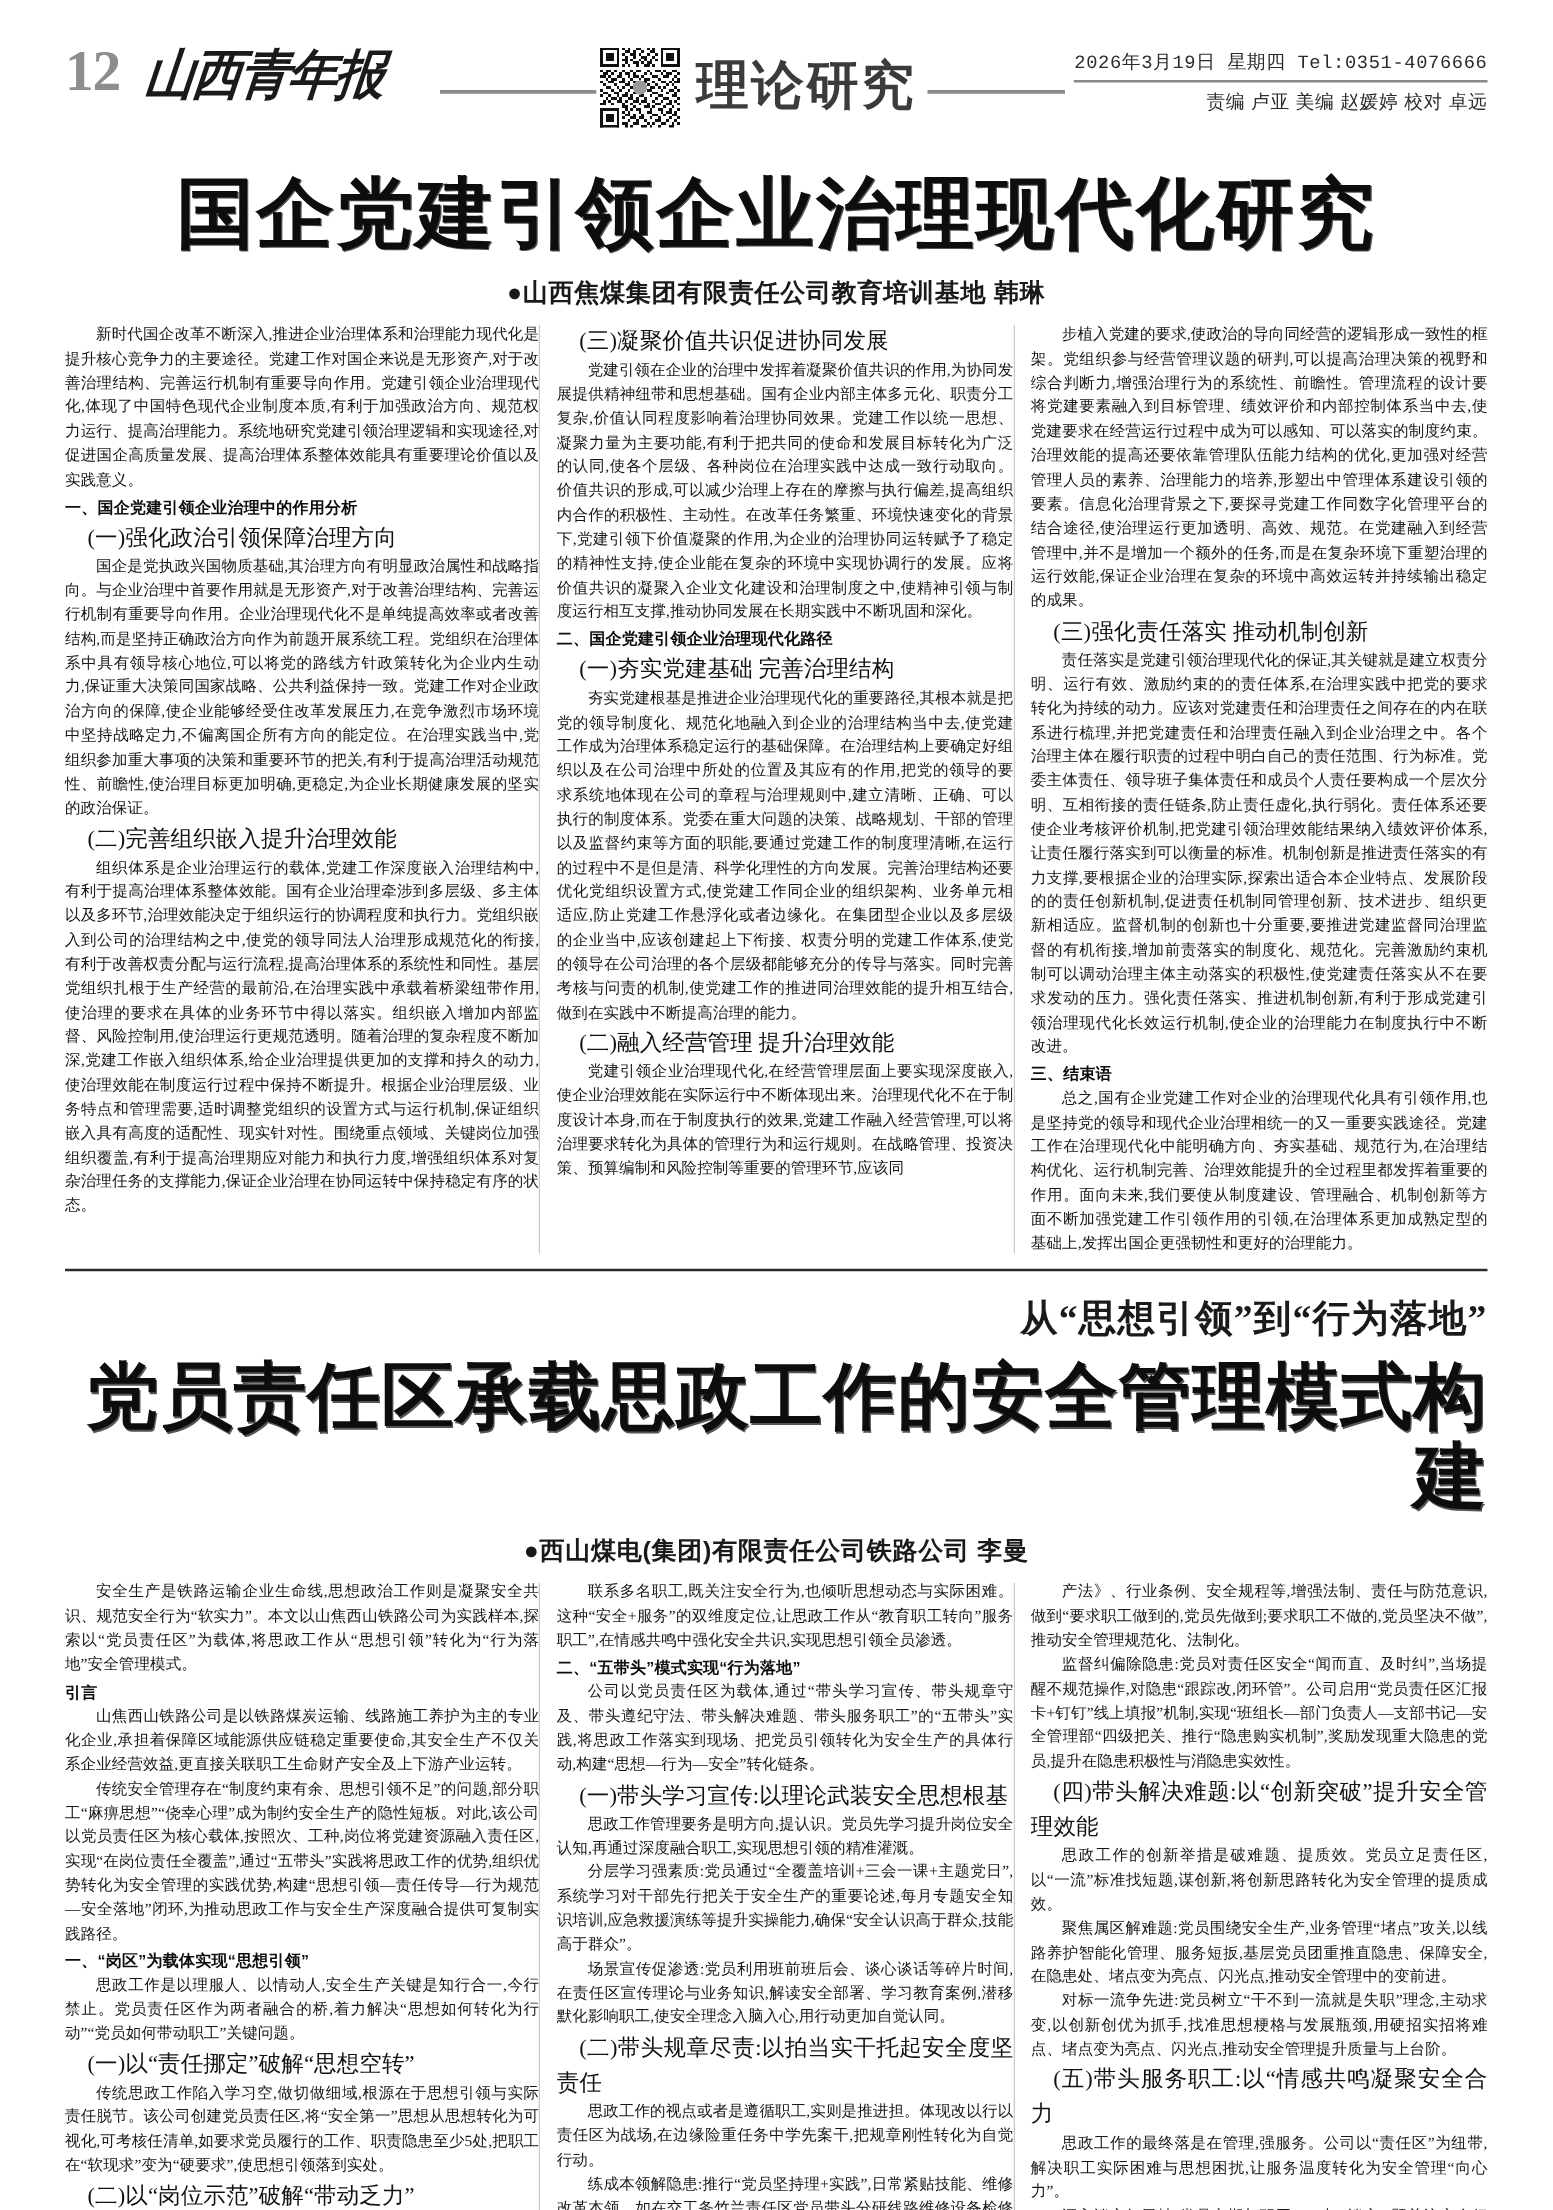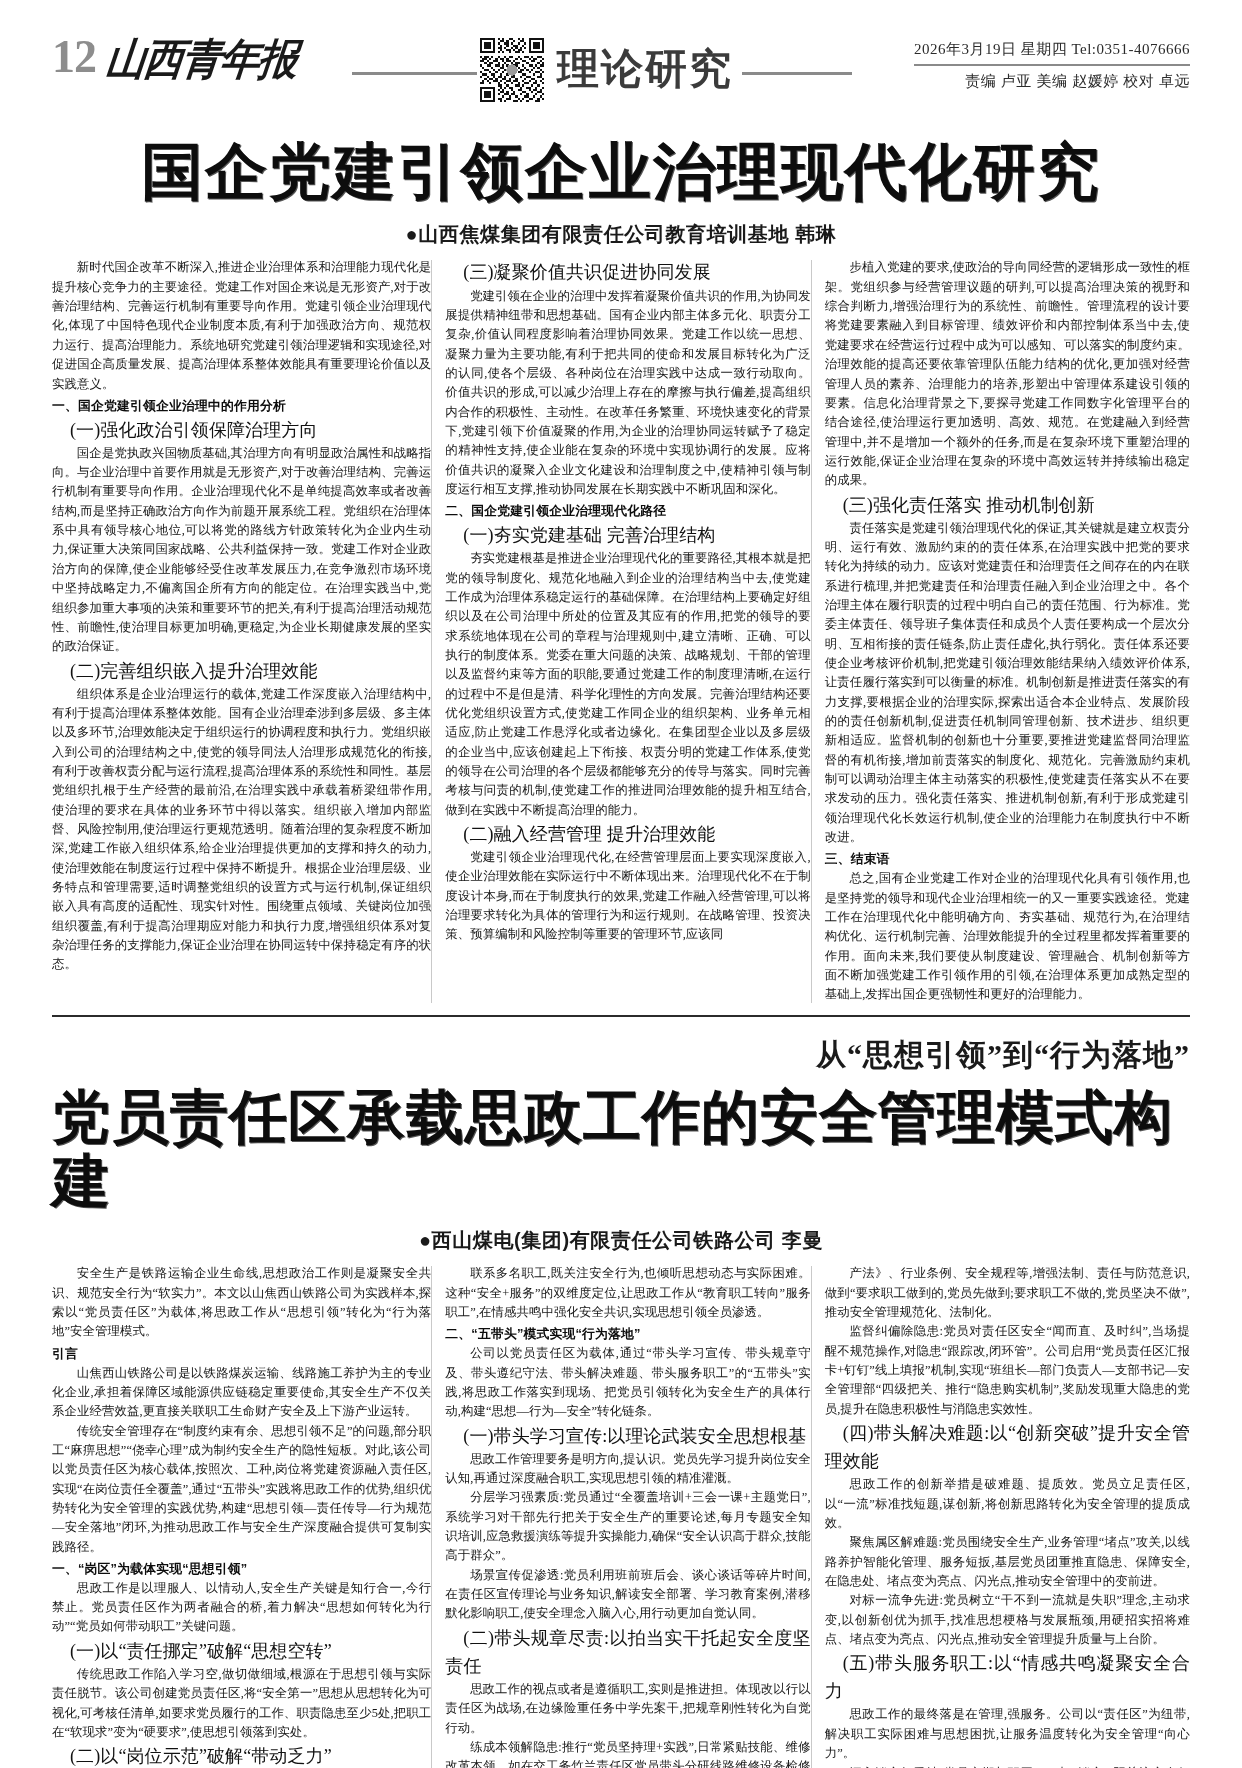--- a/index.html
+++ b/index.html
@@ -9,21 +9,21 @@
     background:#ffffff;
     font-family:"Liberation Serif", "DejaVu Serif", serif;
     color:#111;
     position:relative;
     overflow:hidden;
   }
   .page { width:1242px; height:1768px; position:relative; padding:0 52px; }
 
   
   .masthead { position:relative; height:105px; padding-top:30px; }
-  .mh-left { position:absolute; left:0; top:34px; display:flex; align-items:flex-end; gap:10px; }
+  .mh-left { position:absolute; left:0; top:34px; display:flex; align-items:flex-end; gap:20px; }
   .folio {
     font-family:"Liberation Serif", serif;
     font-size:46px; font-weight:700; color:#8d8d8d; line-height:1;
     letter-spacing:-1px;
   }
   .paper-name {
     font-family:"Liberation Serif", serif;
     font-size:40px; font-weight:700; color:#1a1a1a;
     line-height:1; letter-spacing:-2px;
     font-style:italic;
@@ -42,21 +42,21 @@
     position:absolute; left:505px; top:42px;
     font-family:"Liberation Serif", serif;
     font-size:42px; font-weight:700; color:#3b3b3b;
     letter-spacing:2px; line-height:1.3;
   }
   .mh-rule-r {
     position:absolute; left:690px; top:72px; width:110px; height:3px; background:#8a8a8a;
   }
   .mh-right { position:absolute; right:0; top:40px; text-align:right; }
   .mh-date {
-    font-family:Liberation Serif, serif;
+    font-family:Liberation Mono, monospace;
     font-size:15px; color:#2b2b2b; letter-spacing:.5px; white-space:nowrap;
   }
   .mh-underline { height:2px; background:#8a8a8a; margin:5px 0 6px 0; }
   .mh-credits {
     font-family:"Liberation Sans", sans-serif;
     font-size:15px; color:#2b2b2b; letter-spacing:.5px; white-space:nowrap;
   }
 
   
   .headline-1 {
@@ -76,21 +76,21 @@
     font-size:20px; font-weight:700; color:#1a1a1a;
     margin:14px 0 10px 0; letter-spacing:.6px;
   }
   .shoulder {
     text-align:right;
     font-family:"Liberation Serif", serif;
     font-size:30px; font-weight:700; color:#1a1a1a;
     letter-spacing:1px; margin:0 0 10px 0;
   }
   .headline-2 {
-    text-align:left;
+    text-align:right;
     font-family:"Liberation Serif", serif;
     font-weight:700;
     font-size:58px;
     letter-spacing:1px;
     color:#0d0d0d;
     line-height:1.1;
     margin:0;
     text-shadow:1px 1px 0 #555;
   }
 

